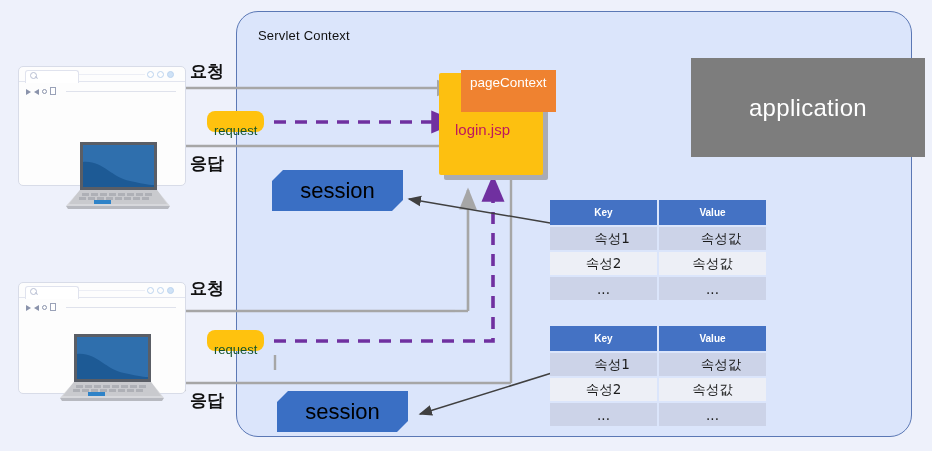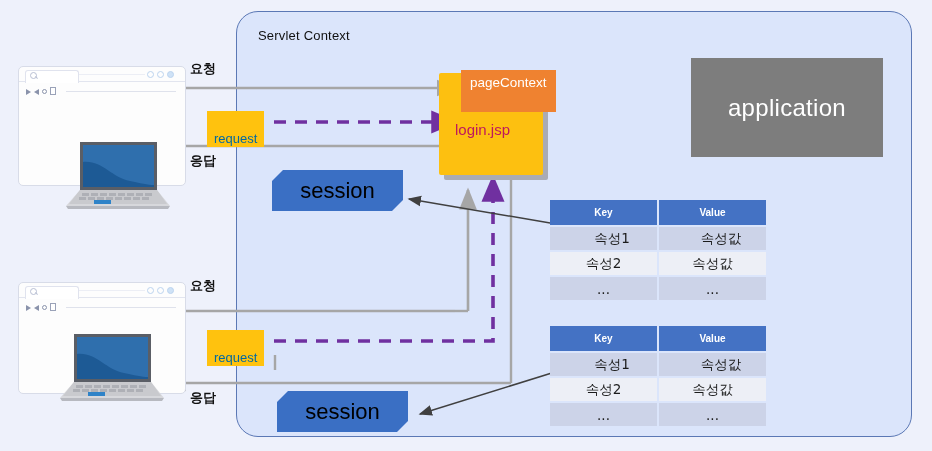--- a/index.html
+++ b/index.html
@@ -73,29 +73,29 @@
   .navrow .urlline{
     position:absolute;left:40px;right:2px;top:5px;height:1.2px;background:#dfe2ec;
   }
 
   
   .laptop{position:absolute;}
   .laptop svg{display:block;}
 
   
   .kolabel{
-    position:absolute;font-size:13px;color:#111;font-weight:700;
+    position:absolute;font-size:17px;color:#111;font-weight:700;
     font-family:"DejaVu Sans","Liberation Sans",sans-serif;
   }
 
   
   .chip-request{
-    position:absolute;background:#ffc20e;color:#0369a1;
-    font-size:13px;line-height:20px;height:21px;padding:18px 7px;
-    box-sizing:border-box;white-space:nowrap;
+    position:absolute;background:#ffc20e;color:#14532d;
+    font-size:13px;line-height:20px;height:21px;padding:10px 7px;
+    box-sizing:border-box;white-space:nowrap;border-radius:8px;
   }
 
   
   .page-shadow{
     position:absolute;background:#a9abb5;border-radius:2px;
   }
   .page-box{
     position:absolute;background:#fdc010;border-radius:2px;
   }
   .page-box .fname{
@@ -295,21 +295,21 @@
   <div class="kolabel" style="left:190px;top:389px;">응답</div>
 
   <div class="chip-request" style="left:207px;top:330px;">request</div>
 
   <div class="page-shadow" style="left:444px;top:78px;width:104px;height:102px;"></div>
   <div class="page-box" style="left:439px;top:73px;width:104px;height:102px;">
     <span class="fname">login.jsp</span>
   </div>
   <div class="chip-pagectx" style="left:461px;top:70px;">pageContext</div>
 
-  <div class="app-box" style="left:691px;top:58px;width:192px;height:99px;">
+  <div class="app-box" style="left:691px;top:58px;width:234px;height:99px;">
     <span>application</span>
   </div>
 
   <div class="session" style="left:272px;top:170px;width:131px;height:41px;">
     <span>session</span>
   </div>
 
   <div class="session" style="left:277px;top:391px;width:131px;height:41px;">
     <span>session</span>
   </div>

